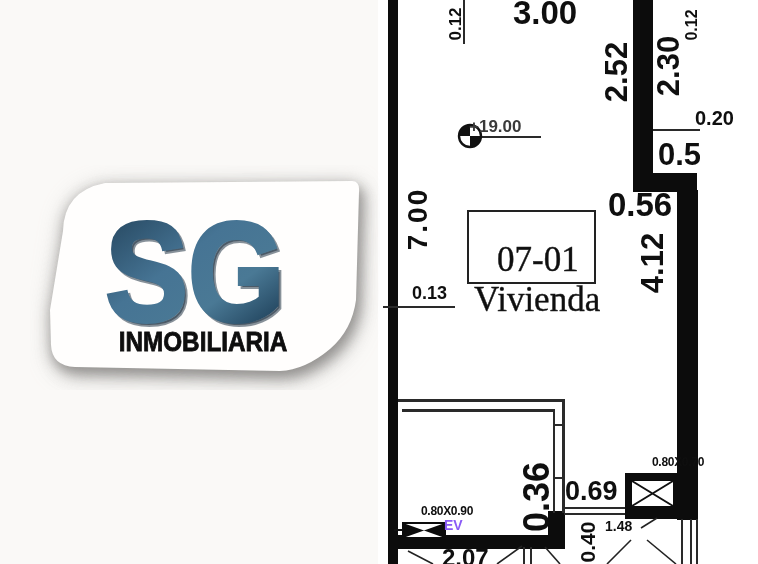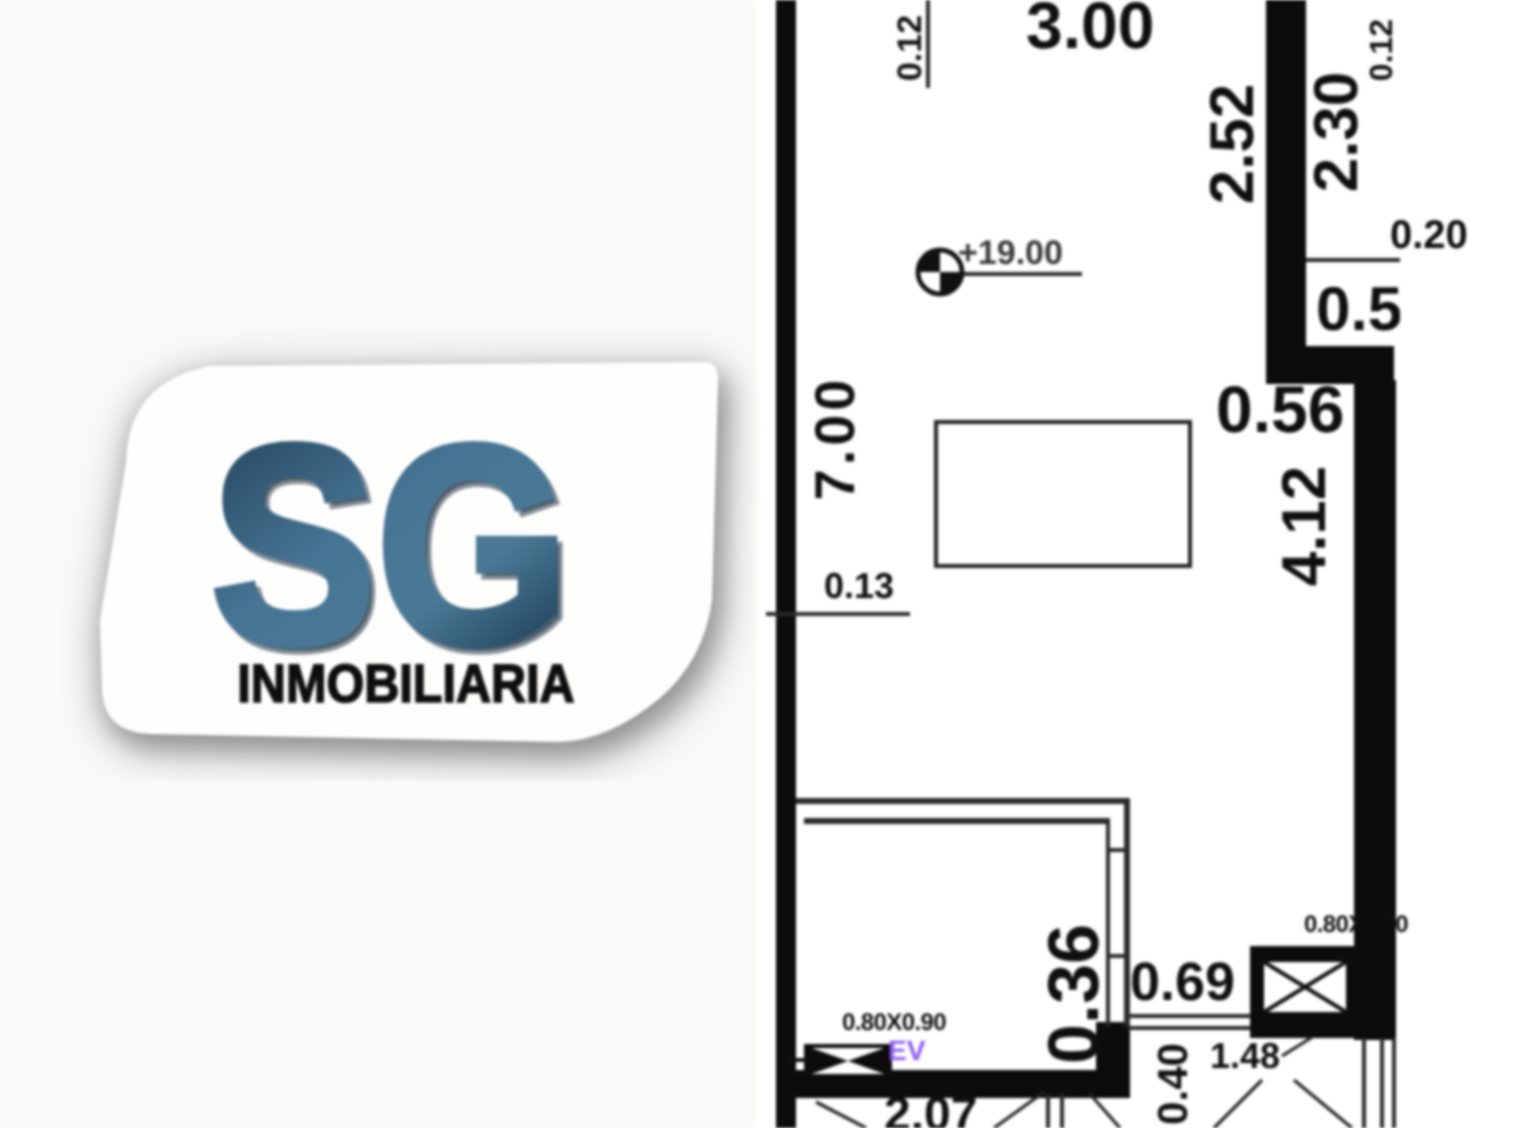--- a/index.html
+++ b/index.html
@@ -76,31 +76,33 @@
   <div class="t rot" style="left:668px;top:66px;font-size:31px;">2.30</div>
   <div class="t rot" style="left:692px;top:25px;font-size:16px;">0.12</div>
   <div class="t" style="left:695px;top:108px;font-size:20px;">0.20</div>
   <div class="abs" style="left:655px;top:139px;width:45px;height:32px;overflow:hidden;">
     <div class="t" style="left:3px;top:0px;font-size:31px;">0.56</div>
   </div>
   <div class="t" style="left:608px;top:188px;font-size:33px;">0.56</div>
   <div class="t rot" style="left:652px;top:263px;font-size:31px;">4.12</div>
   <div class="t rot" style="left:418px;top:219px;font-size:28px;letter-spacing:2px;">7.00</div>
   <div class="t" style="left:412px;top:284px;font-size:18px;">0.13</div>
-  <div class="t" style="left:479px;top:118px;font-size:17px;color:#3a3a3a;">+19.00</div>
+  <div class="t" style="left:469px;top:118px;font-size:17px;color:#3a3a3a;">+19.00</div>
 
   <div class="abs" style="left:467px;top:210px;width:125px;height:70px;border:2px solid #222;"></div>
+  <div class="t serif" style="left:497px;top:242px;font-size:35px;font-weight:normal;-webkit-text-stroke:0.4px #222;">07-01</div>
+  <div class="t serif" style="left:474px;top:282px;font-size:35px;font-weight:normal;-webkit-text-stroke:0.4px #222;">Vivienda</div>
 
   <div class="t rot" style="left:537px;top:497px;font-size:36px;">0.36</div>
   <div class="t" style="left:565px;top:478px;font-size:27px;">0.69</div>
   <div class="t" style="left:652px;top:456px;font-size:12px;letter-spacing:-0.3px;text-align:center;">0.80X0.70</div>
   <div class="t" style="left:405px;top:505px;font-size:12px;letter-spacing:-0.3px;margin-left:16px;">0.80X0.90</div>
   <div class="t" style="left:444px;top:518px;font-size:14px;color:#8b5cf6;">EV</div>
   <div class="t rot" style="left:587px;top:542px;font-size:21px;">0.40</div>
-  <div class="t" style="left:605px;top:519px;font-size:18px;">1.48</div>
+  <div class="t" style="left:605px;top:519px;font-size:14px;">1.48</div>
   <div class="t" style="left:442px;top:546px;font-size:24px;">2.07</div>
 
   <svg class="abs" style="left:30px;top:165px;" width="350" height="225" viewBox="0 0 350 225">
     <defs>
       <linearGradient id="sg" x1="0%" y1="0%" x2="85%" y2="100%">
         <stop offset="0%" stop-color="#1e3c53"></stop>
         <stop offset="45%" stop-color="#467494"></stop>
         <stop offset="70%" stop-color="#4a7995"></stop>
         <stop offset="100%" stop-color="#16354e"></stop>
       </linearGradient>

